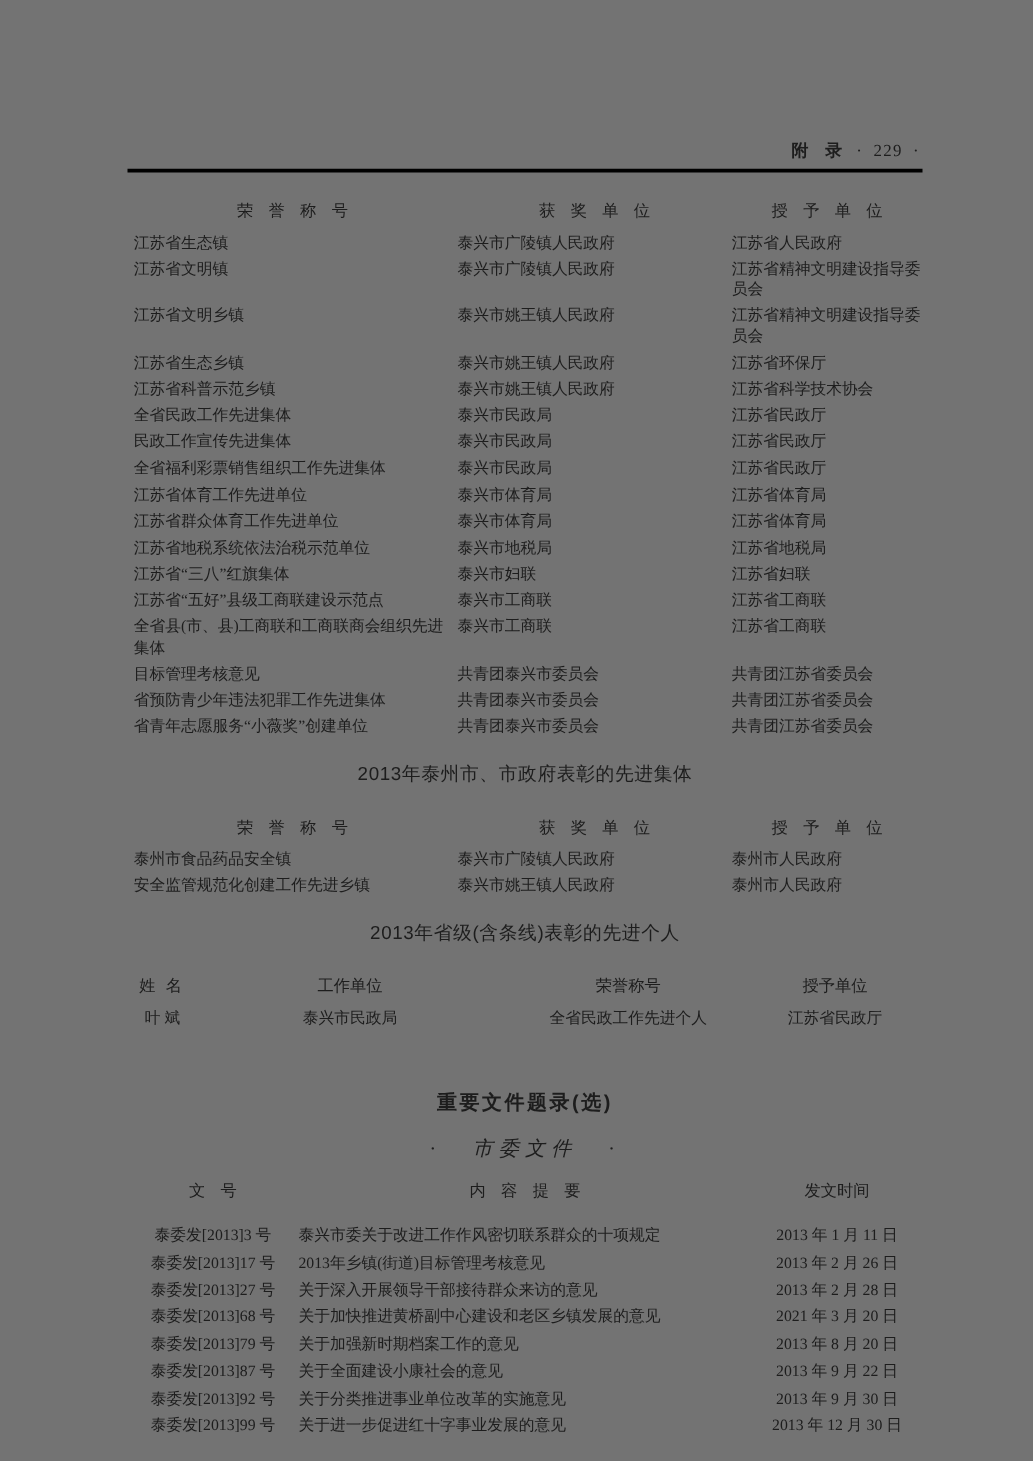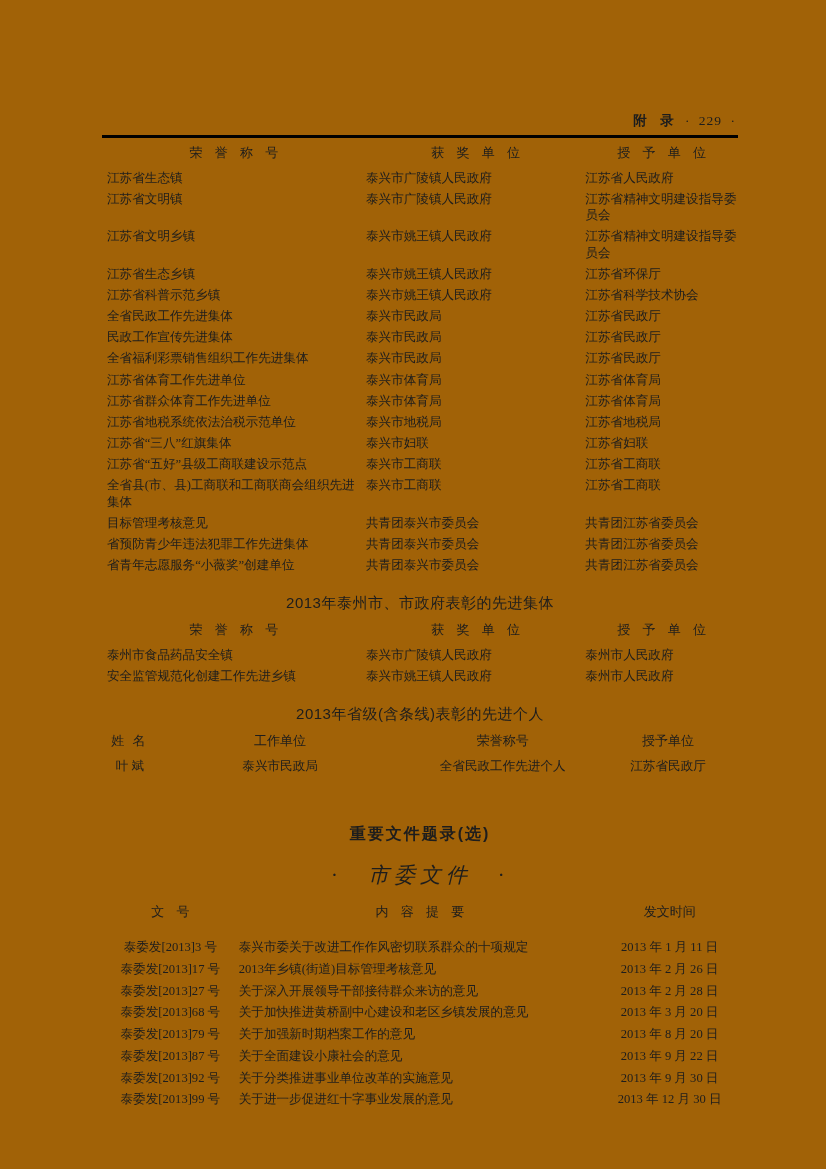--- a/index.html
+++ b/index.html
@@ -1,21 +1,21 @@
 <!DOCTYPE html>
 <html><head>
 <meta charset="utf-8">
 <style>
   html, body { margin: 0; padding: 0; background: #e8e8e8; }
   .page {
     position: relative;
     width: 826px;
     height: 1169px;
     margin: 0 auto;
-    background: #a16207;
+    background: #737373;
     font-family: "Liberation Serif", "DejaVu Serif", serif;
     color: #1d1d1d;
     overflow: hidden;
   }
   .content {
     position: absolute;
     left: 102px;
     top: 112px;
     width: 636px;
   }
@@ -33,21 +33,21 @@
     background: #000;
     margin-top: 5px;
   }
   
   table { width: 100%; border-collapse: collapse; table-layout: fixed; }
   th {
     font-weight: normal;
     font-size: 13px;
     text-align: center;
     word-spacing: 9px;
-    padding: 6px 0 6px;
+    padding: 22px 0 6px;
     white-space: nowrap;
   }
   td {
     font-size: 12.6px;
     line-height: 1.32;
     vertical-align: top;
     padding: 2px 0 2.5px;
   }
   .tbl-awards col.c1 { width: 41.5%; }
   .tbl-awards col.c2 { width: 34.5%; }
@@ -86,21 +86,21 @@
   .doc-title {
     font-family: "Liberation Sans", "DejaVu Sans", sans-serif;
     font-weight: bold;
     font-size: 16px;
     text-align: center;
     letter-spacing: 2px;
     margin: 46px 0 0;
   }
   .doc-subtitle {
     font-style: italic;
-    font-size: 21px;
+    font-size: 16px;
     text-align: center;
     letter-spacing: 5px;
     word-spacing: 16px;
     margin: 16px 0 4px;
   }
 </style>
 </head>
 <body>
 
 <div class="page">
@@ -296,21 +296,21 @@
             <td>2013 年 2 月 26 日</td>
           </tr>
           <tr>
             <td>泰委发[2013]27 号</td>
             <td>关于深入开展领导干部接待群众来访的意见</td>
             <td>2013 年 2 月 28 日</td>
           </tr>
           <tr>
             <td>泰委发[2013]68 号</td>
             <td>关于加快推进黄桥副中心建设和老区乡镇发展的意见</td>
-            <td>2013 年 3 月 20 日</td>
+            <td>2021 年 3 月 20 日</td>
           </tr>
           <tr>
             <td>泰委发[2013]79 号</td>
             <td>关于加强新时期档案工作的意见</td>
             <td>2013 年 8 月 20 日</td>
           </tr>
           <tr>
             <td>泰委发[2013]87 号</td>
             <td>关于全面建设小康社会的意见</td>
             <td>2013 年 9 月 22 日</td>

